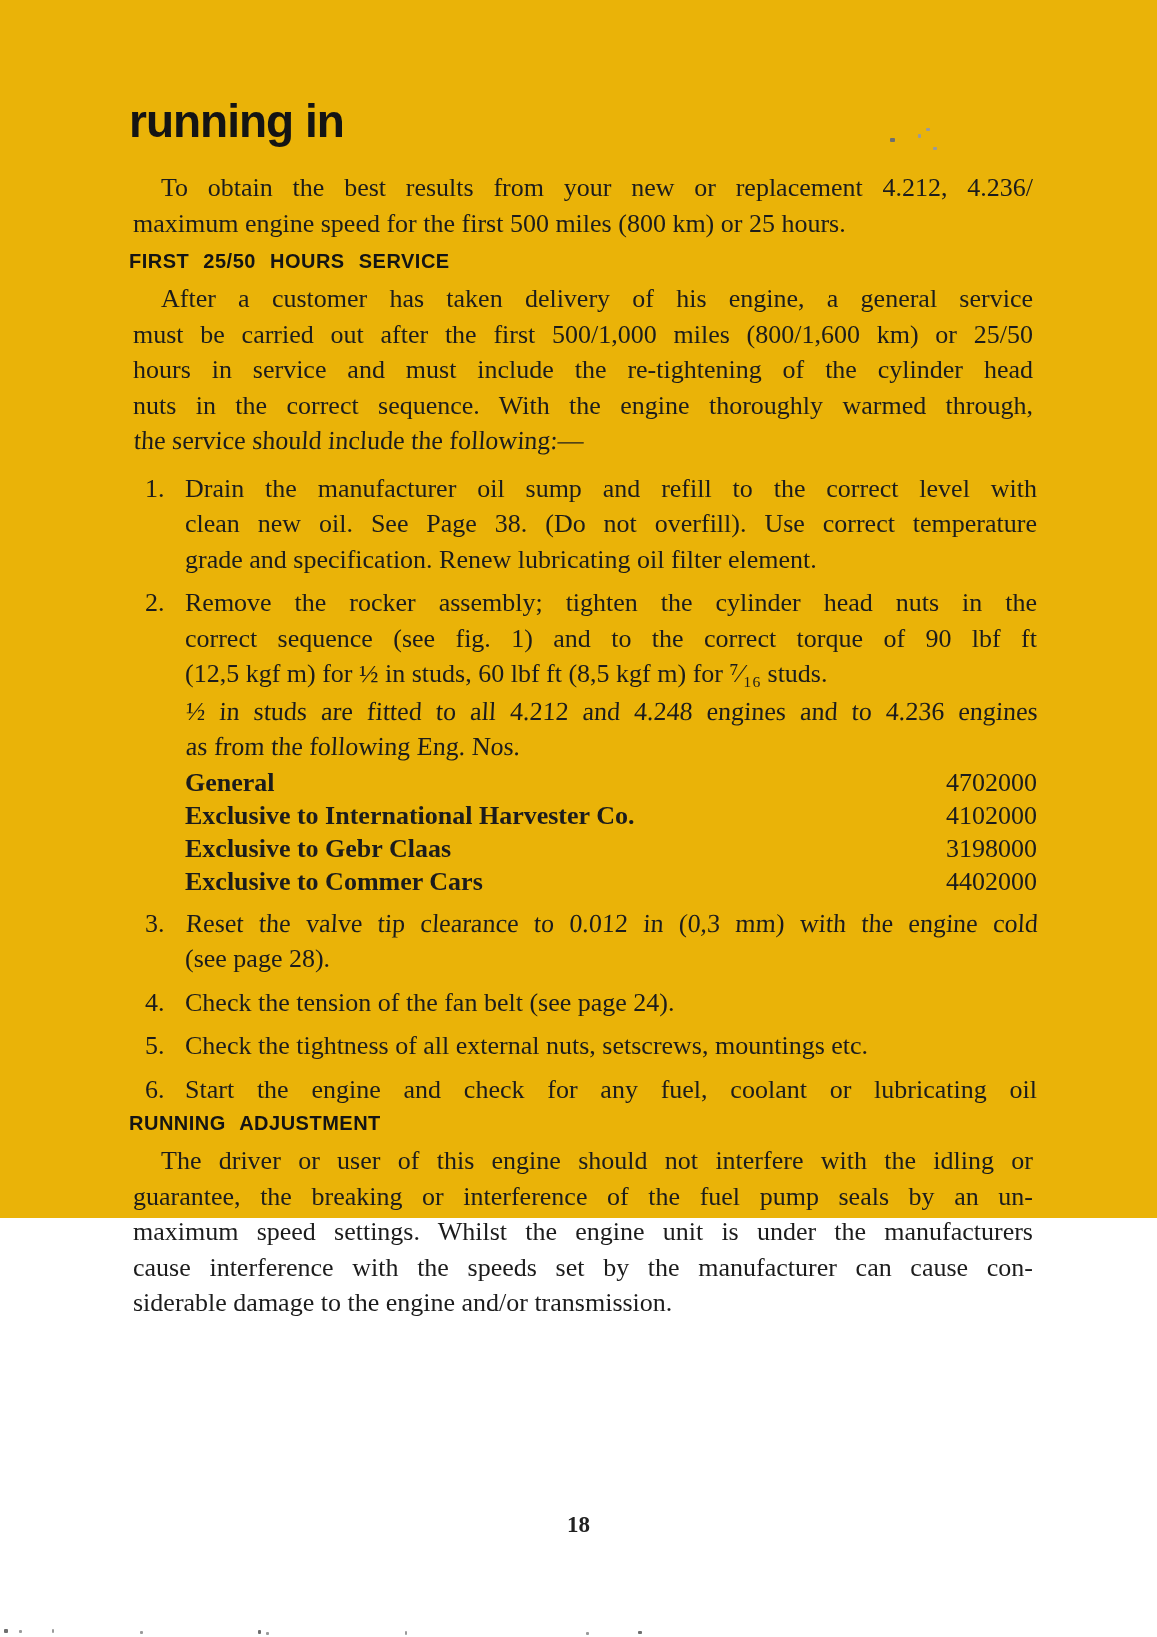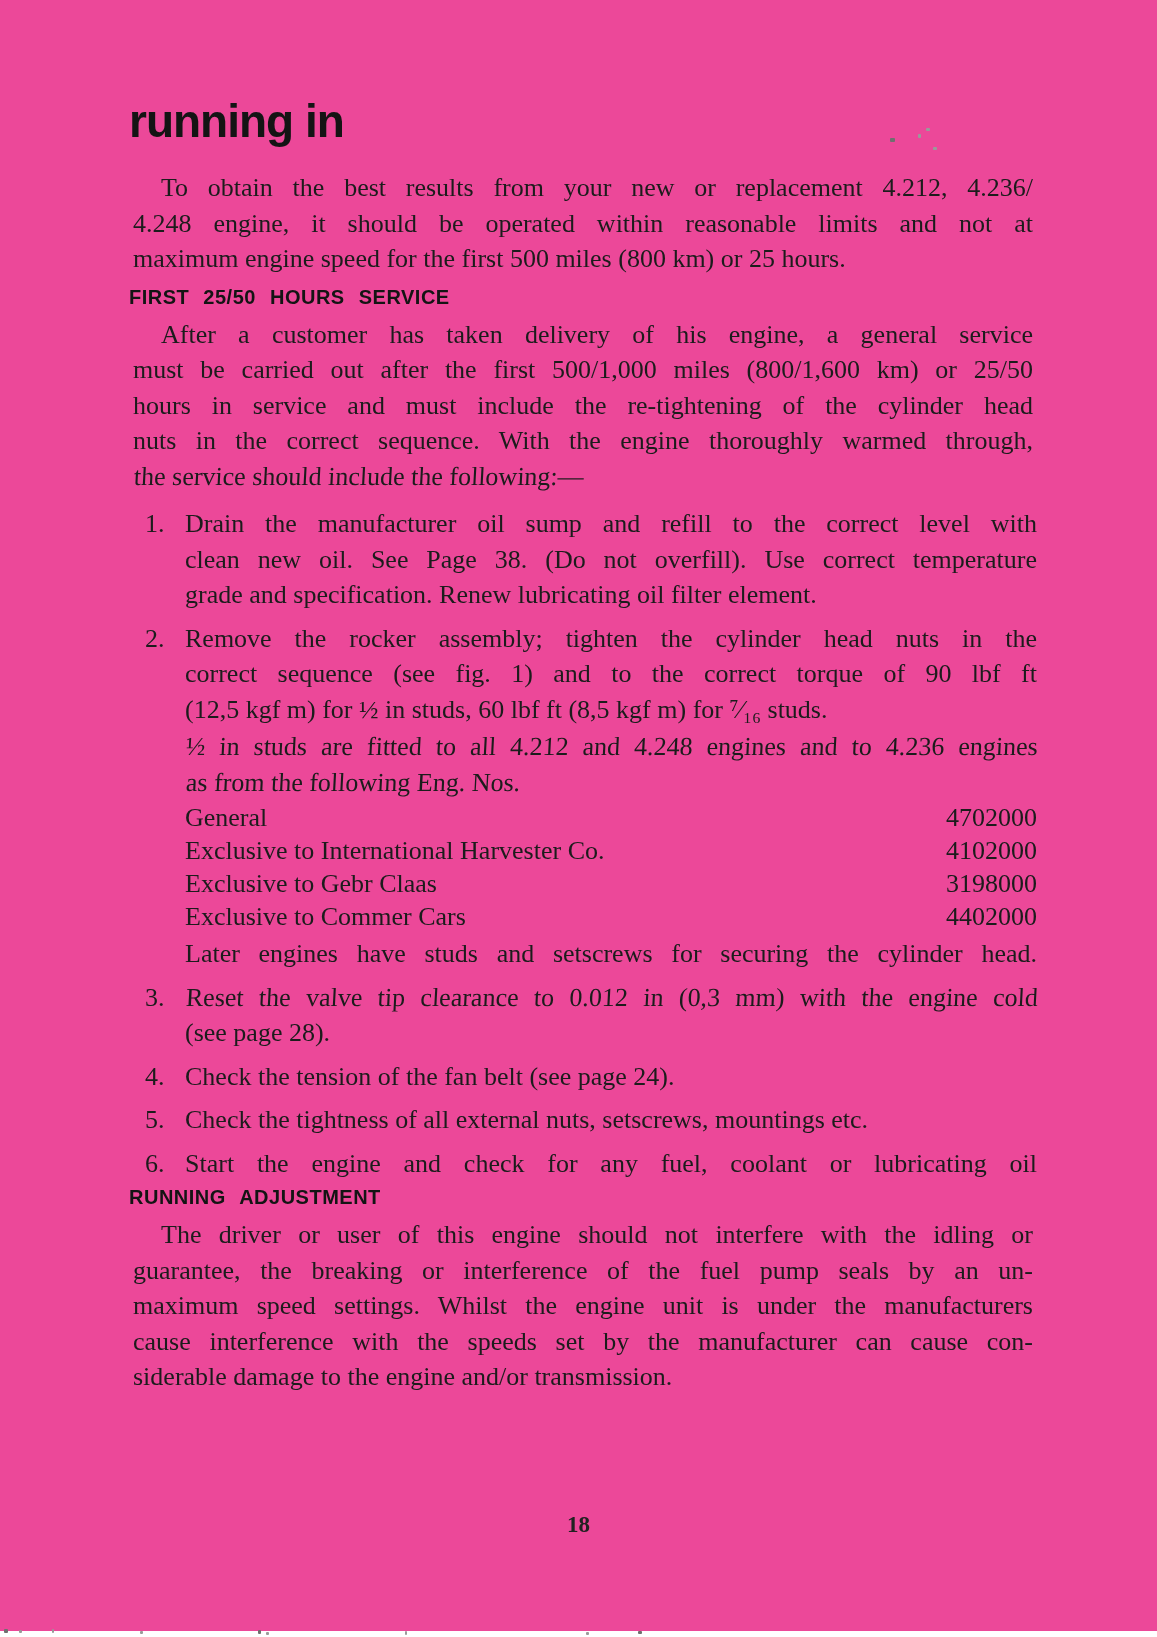--- a/index.html
+++ b/index.html
@@ -3,22 +3,22 @@
 <meta charset="utf-8">
 <style>
   html, body {
     margin: 0; padding: 0;
     background: #ffffff;
     width: 1157px; height: 1637px;
     overflow: hidden;
   }
   .page {
     position: relative;
-    width: 1157px; height: 1631px;
-    background: #ec4899;
+    width: 1157px; height: 1218px;
+    background: #eab308;
     color: #1c1c1c;
     font-family: "Liberation Serif", "DejaVu Serif", serif;
     font-size: 26px;
   }
   .content {
     position: absolute;
     left: 129px; top: 0;
     width: 908px;
     padding-top: 96px;
   }
@@ -73,21 +73,21 @@
   }
   .itext { flex: 1; min-width: 0; }
 
   .note { margin-top: 2px; }
   .engine-table { margin-top: 1px; }
   .trow {
     display: flex;
     justify-content: space-between;
     line-height: 33px;
   }
-  .trow .lbl { text-align: right; }
+  .trow .lbl { text-align: right; font-weight: bold; }
   .trow .val { text-align: right; }
   .later { margin-top: 3px; }
 
   .page-number {
     position: absolute;
     left: 0; right: 0;
     top: 1512px;
     text-align: center;
     font-weight: 700;
     font-size: 23px;
@@ -111,21 +111,20 @@
     <div class="speck light" style="left:926px; top:128px; width:4px; height:3px;"></div>
     <div class="speck light" style="left:933px; top:147px; width:4px; height:3px;"></div>
   </div>
 
   <div class="content">
 
     <h1 class="title">running in</h1>
 
     <div class="para intro">
       <div class="ln ind">To obtain the best results from your new or replacement 4.212, 4.236/</div>
-      <div class="ln">4.248 engine, it should be operated within reasonable limits and not at</div>
       <div class="ln-last">maximum engine speed for the first 500 miles (800 km) or 25 hours.</div>
     </div>
 
     <h2 class="heading h-first">FIRST 25/50 HOURS SERVICE</h2>
 
     <div class="para">
       <div class="ln ind">After a customer has taken delivery of his engine, a general service</div>
       <div class="ln">must be carried out after the first 500/1,000 miles (800/1,600 km) or 25/50</div>
       <div class="ln">hours in service and must include the re-tightening of the cylinder head</div>
       <div class="ln">nuts in the correct sequence. With the engine thoroughly warmed through,</div>
@@ -167,21 +166,20 @@
             <div class="trow">
               <span class="lbl">Exclusive to Gebr Claas</span>
               <span class="val">3198000</span>
             </div>
             <div class="trow">
               <span class="lbl">Exclusive to Commer Cars</span>
               <span class="val">4402000</span>
             </div>
           </div>
 
-          <div class="ln later">Later engines have studs and setscrews for securing the cylinder head.</div>
         </div>
       </div>
 
       <div class="item">
         <div class="num">3.</div>
         <div class="itext">
           <div class="ln slant">Reset the valve tip clearance to 0.012 in (0,3 mm) with the engine cold</div>
           <div class="ln-last">(see page 28).</div>
         </div>
       </div>

